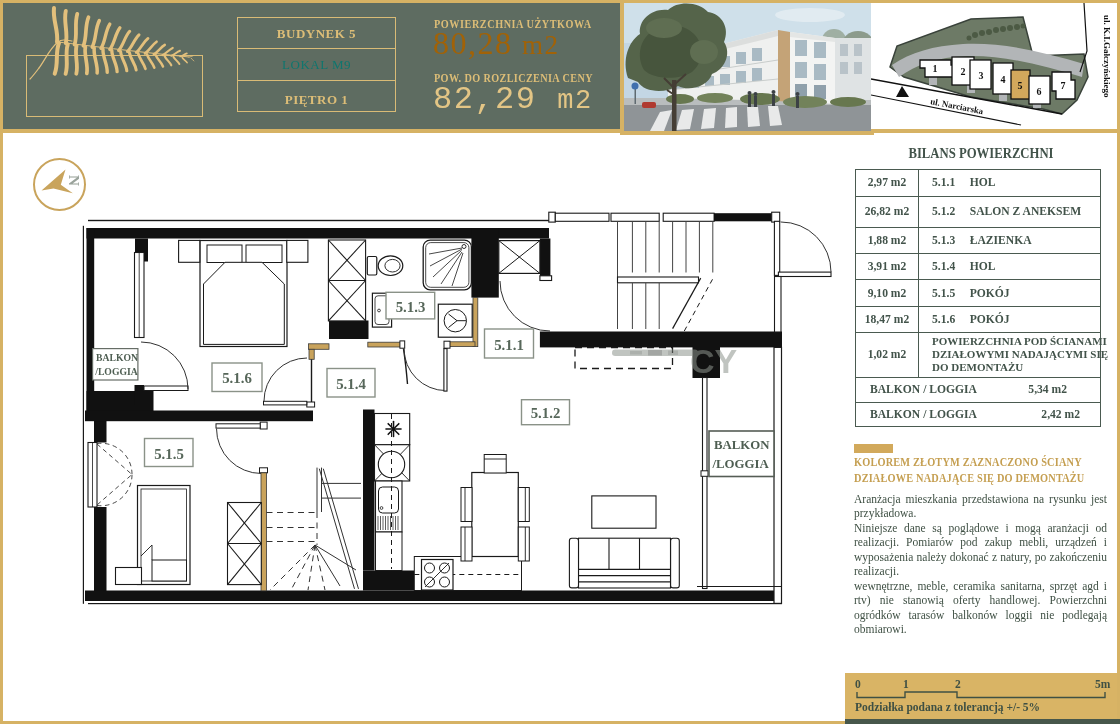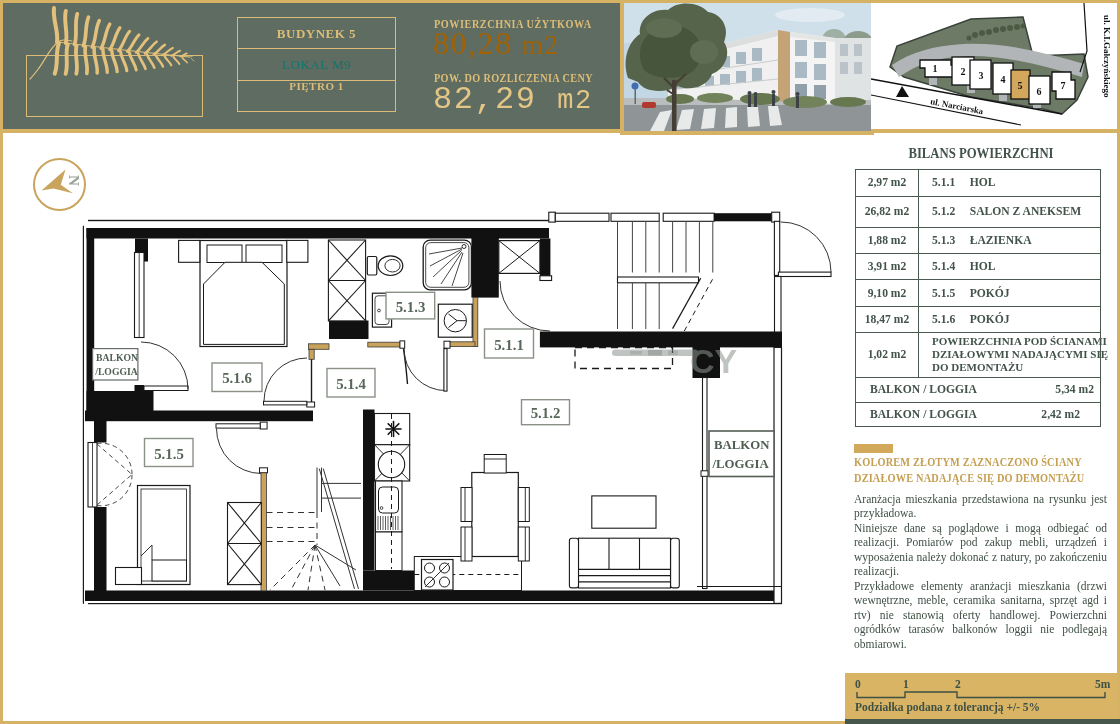--- a/index.html
+++ b/index.html
@@ -59,21 +59,21 @@
 </svg>
 
 <div class="abs" style="left:237px;top:17px;width:159px;height:95px;border:1px solid #d9bb76;box-sizing:border-box;"></div>
 <div class="abs" style="left:237px;top:48px;width:159px;height:0;border-top:1px solid #d9bb76;"></div>
 <div class="abs" style="left:237px;top:80px;width:159px;height:0;border-top:1px solid #d9bb76;"></div>
 
 <div class="abs" style="left:237px;top:26px;width:159px;text-align:center;color:#dcbd77;font-weight:bold;font-size:13px;letter-spacing:0.5px;">BUDYNEK 5</div>
 
 <div class="abs" style="left:237px;top:57px;width:159px;text-align:center;color:#0f766e;font-weight:normal;font-size:13px;letter-spacing:0.5px;">LOKAL M9</div>
 
-<div class="abs" style="left:237px;top:80px;width:159px;text-align:center;color:#dcbd77;font-weight:bold;font-size:11px;letter-spacing:0.5px;">PIĘTRO 1</div>
+<div class="abs" style="left:237px;top:92px;width:159px;text-align:center;color:#dcbd77;font-weight:bold;font-size:13px;letter-spacing:0.5px;">PIĘTRO 1</div>
 
 <div class="abs" style="left:434px;top:17.5px;color:#dcbd77;font-weight:bold;font-size:11.5px;letter-spacing:0.6px;transform:scaleX(0.89);transform-origin:0 0;">POWIERZCHNIA UŻYTKOWA</div>
 
 <div class="abs" style="left:433px;top:25px;color:#a16207;font-size:32px;letter-spacing:1.5px;">80,28 <span style="font-size:27px;">m2</span></div>
 
 <div class="abs" style="left:434px;top:71.5px;color:#dcbd77;font-weight:bold;font-size:11.5px;letter-spacing:0.4px;transform:scaleX(0.89);transform-origin:0 0;">POW. DO ROZLICZENIA CENY</div>
 
 <div class="abs" style="left:433px;top:81px;color:#e3c585;font-size:32px;letter-spacing:1.5px;font-family:Liberation Mono, monospace;">82,29 <span style="font-size:27px;">m2</span></div>
 
 <svg class="abs" style="left:620px;top:0px;" width="254" height="135" viewBox="0 0 254 135">
@@ -642,41 +642,40 @@
         </tr>
     <tr style="height:25.5px;">
           <td style="border:1.4px solid #4a5a50;text-align:center;">18,47 m2</td>
           <td style="border:1.4px solid #4a5a50;padding-left:13px;">5.1.6&nbsp;&nbsp;&nbsp;&nbsp;&nbsp;POKÓJ</td>
         </tr>
     <tr style="height:45px;">
           <td style="border:1.4px solid #4a5a50;text-align:center;">1,02 m2</td>
           <td style="border:1.4px solid #4a5a50;padding-left:13px;font-size:11px;line-height:13.2px;white-space:nowrap;">POWIERZCHNIA POD ŚCIANAMI<br>DZIAŁOWYMI NADAJĄCYMI SIĘ<br>DO DEMONTAŻU</td>
         </tr>
     <tr style="height:25px;">
-          <td colspan="2" style="border:1.4px solid #4a5a50;"><span style="padding-left:13px;">BALKON / LOGGIA</span><span style="float:right;padding-right:5px;font-family:Liberation Serif, serif;">5,34 m2</span></td>
+          <td colspan="2" style="border:1.4px solid #4a5a50;"><span style="padding-left:13px;">BALKON / LOGGIA</span><span style="float:right;padding-right:32px;font-family:Liberation Serif, serif;">5,34 m2</span></td>
         </tr>
     <tr style="height:24px;">
           <td colspan="2" style="border:1.4px solid #4a5a50;"><span style="padding-left:13px;">BALKON / LOGGIA</span><span style="float:right;padding-right:19px;">2,42 m2</span></td>
         </tr>
     </tbody>
   </table>
 </div>
 
 <div class="abs" style="left:854px;top:444px;width:39px;height:8.5px;background:#d2a95b;"></div>
 
 <div class="abs" style="left:854px;top:455px;width:258px;color:#c59f51;font-weight:bold;font-size:12.3px;letter-spacing:0.2px;line-height:15.8px;white-space:nowrap;transform:scaleX(0.84);transform-origin:0 0;">KOLOREM ZŁOTYM ZAZNACZONO ŚCIANY<br>DZIAŁOWE NADAJĄCE SIĘ DO DEMONTAŻU</div>
 
 <div class="abs" style="left:854px;top:491.5px;width:253px;color:#3f5044;font-size:11.5px;line-height:14.5px;">
   <div style="text-align:justify;text-align-last:justify;">Aranżacja mieszkania przedstawiona na rysunku jest</div>
   <div>przykładowa.</div>
-  <div style="text-align:justify;text-align-last:justify;">Niniejsze dane są poglądowe i mogą odbiegać od</div>
+  <div style="text-align:justify;text-align-last:justify;">Niniejsze dane są poglądowe i mogą aranżacji od</div>
   <div style="text-align:justify;text-align-last:justify;">realizacji. Pomiarów pod zakup mebli, urządzeń i</div>
   <div style="text-align:justify;text-align-last:justify;">wyposażenia należy dokonać z natury, po zakończeniu</div>
   <div>realizacji.</div>
-  <div style="text-align:justify;text-align-last:justify;">Przykładowe elementy aranżacji mieszkania (drzwi</div>
   <div style="text-align:justify;text-align-last:justify;">wewnętrzne, meble, ceramika sanitarna, sprzęt agd i</div>
   <div style="text-align:justify;text-align-last:justify;">rtv) nie stanowią oferty handlowej. Powierzchni</div>
   <div style="text-align:justify;text-align-last:justify;">ogródków tarasów balkonów loggii nie podlegają</div>
   <div>obmiarowi.</div>
 </div>
 
 <div class="abs" style="left:845px;top:673px;width:272px;height:48px;background:#d9b465;"></div>
 
 <div class="abs" style="left:852px;top:678px;width:260px;color:#3f5044;font-weight:bold;font-size:11.5px;">
   <span style="position:absolute;left:3px;">0</span>

